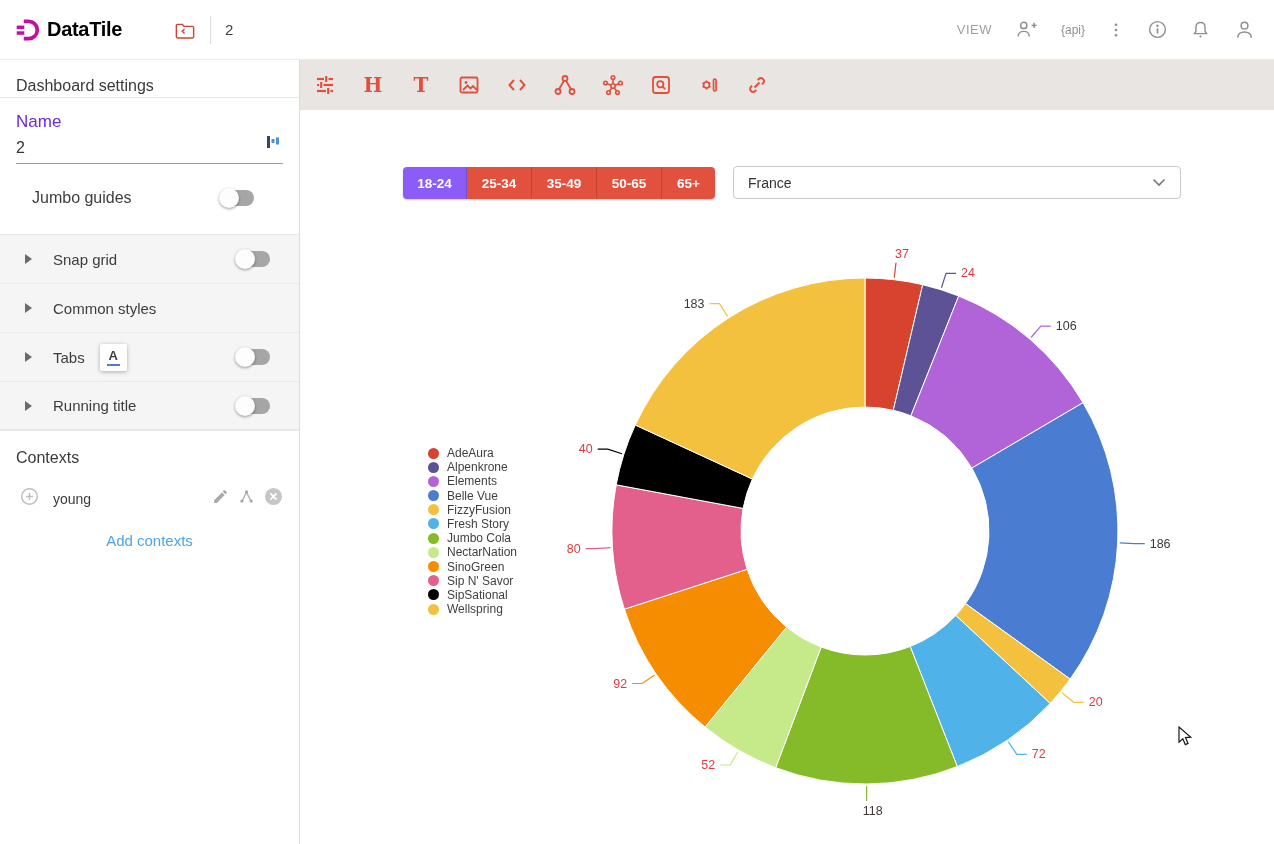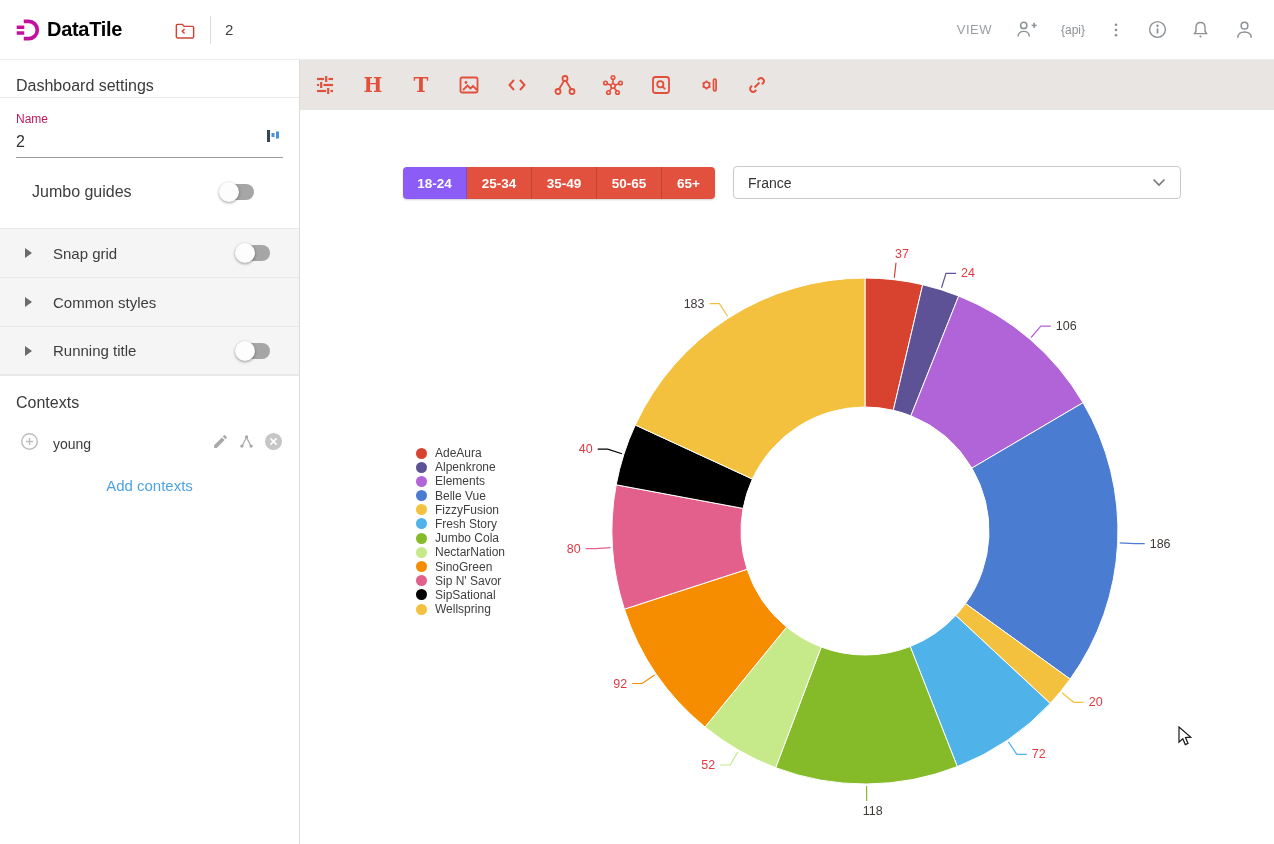--- a/index.html
+++ b/index.html
@@ -16,21 +16,21 @@
   .view-label { font-size:13px; color:#9aa0a6; letter-spacing:0.5px; }
   .tb-icon { display:inline-flex; align-items:center; justify-content:center; cursor:pointer; }
   .api-label { font-size:12px; color:#8b9094; }
 
   .app-body { display:flex; height:784px; }
 
   
   .sidebar { width:300px; background:#fff; border-right:1px solid #dcdcdc; flex:none; }
   .sb-title { font-size:16px; color:#3a3a3a; padding:17px 16px 2px; border-bottom:1px solid #e8e8e8; }
   .field { margin:14px 16px 0; position:relative; }
-  .field-label { font-size:12px; color:#be185d; }
+  .field-label { font-size:17px; color:#6d28d9; }
   .field-value { font-size:16px; color:#333; padding:7px 0 6px; border-bottom:1px solid #9b9b9b; }
   .field-icon { position:absolute; right:4px; bottom:10px; }
   .caret-down { width:0; height:0; border-left:5px solid transparent; border-right:5px solid transparent;
     border-top:6px solid #757575; position:absolute; right:4px; bottom:12px; }
   .smart-row { display:flex; align-items:center; padding:24px 16px 26px 32px; }
   .smart-label { font-size:16px; color:#3d3d3d; }
   .switch { width:36px; height:20px; position:relative; margin-left:auto; margin-right:28px; cursor:pointer; }
   .switch .track { position:absolute; left:2px; top:2px; width:33px; height:16px; border-radius:8px; background:#a6a6a6; }
   .switch .knob { position:absolute; left:0; top:0; width:20px; height:20px; border-radius:50%;
     background:#fdfdfd; box-shadow:0 1px 3px rgba(0,0,0,0.4); }
@@ -67,21 +67,21 @@
     border:none; border-right:1px solid rgba(0,0,0,0.14); cursor:pointer; font-family:inherit; }
   .age-tab:first-child { width:64px; }
   .age-tab:last-child { width:53px; border-right:none; }
   .age-tab.selected { background:#8b5cf6; }
 
   .country-select { position:absolute; left:433px; top:106px; width:448px; height:33px; background:#fff;
     border:1px solid #c9c9c9; border-radius:4px; display:flex; align-items:center; padding:0 14px; cursor:pointer; }
   .country-value { font-size:14px; color:#333; }
   .country-select svg { margin-left:auto; }
 
-  .legend { position:absolute; left:116px; top:386px; list-style:none; }
+  .legend { position:absolute; left:128px; top:386px; list-style:none; }
   .legend li { display:flex; align-items:center; height:14px; margin-bottom:0.2px; cursor:pointer; }
   .legend .dot { width:11px; height:11px; border-radius:50%; flex:none; }
   .legend .lbl { font-size:12px; color:#3f3f3f; margin-left:8px; white-space:nowrap; }
 
   .chart-svg { position:absolute; left:220px; top:165px; }
   .cursor { position:absolute; left:878px; top:666px; pointer-events:none; }
 </style>
 </head>
 <body>
 
@@ -175,20 +175,32 @@
           <span class="expander"></span>
           <span class="sb-row-label">Snap grid</span>
           <span class="switch" style="margin-right: 12px;">
             <span class="track"></span>
             <span class="knob"></span>
           </span>
         </div>
         <div class="sb-row">
           <span class="expander"></span>
           <span class="sb-row-label">Common styles</span>
+        </div>
+        <div class="sb-row">
+          <span class="expander"></span>
+          <span class="sb-row-label">Tabs</span>
+          <span class="font-icon-box">
+            <span class="font-icon-letter">A</span>
+            <span class="font-icon-underline"></span>
+          </span>
+          <span class="switch" style="margin-right: 12px;">
+            <span class="track"></span>
+            <span class="knob"></span>
+          </span>
         </div>
         <div class="sb-row">
           <span class="expander"></span>
           <span class="sb-row-label">Running title</span>
           <span class="switch" style="margin-right: 12px;">
             <span class="track"></span>
             <span class="knob"></span>
           </span>
         </div>
       </div>

